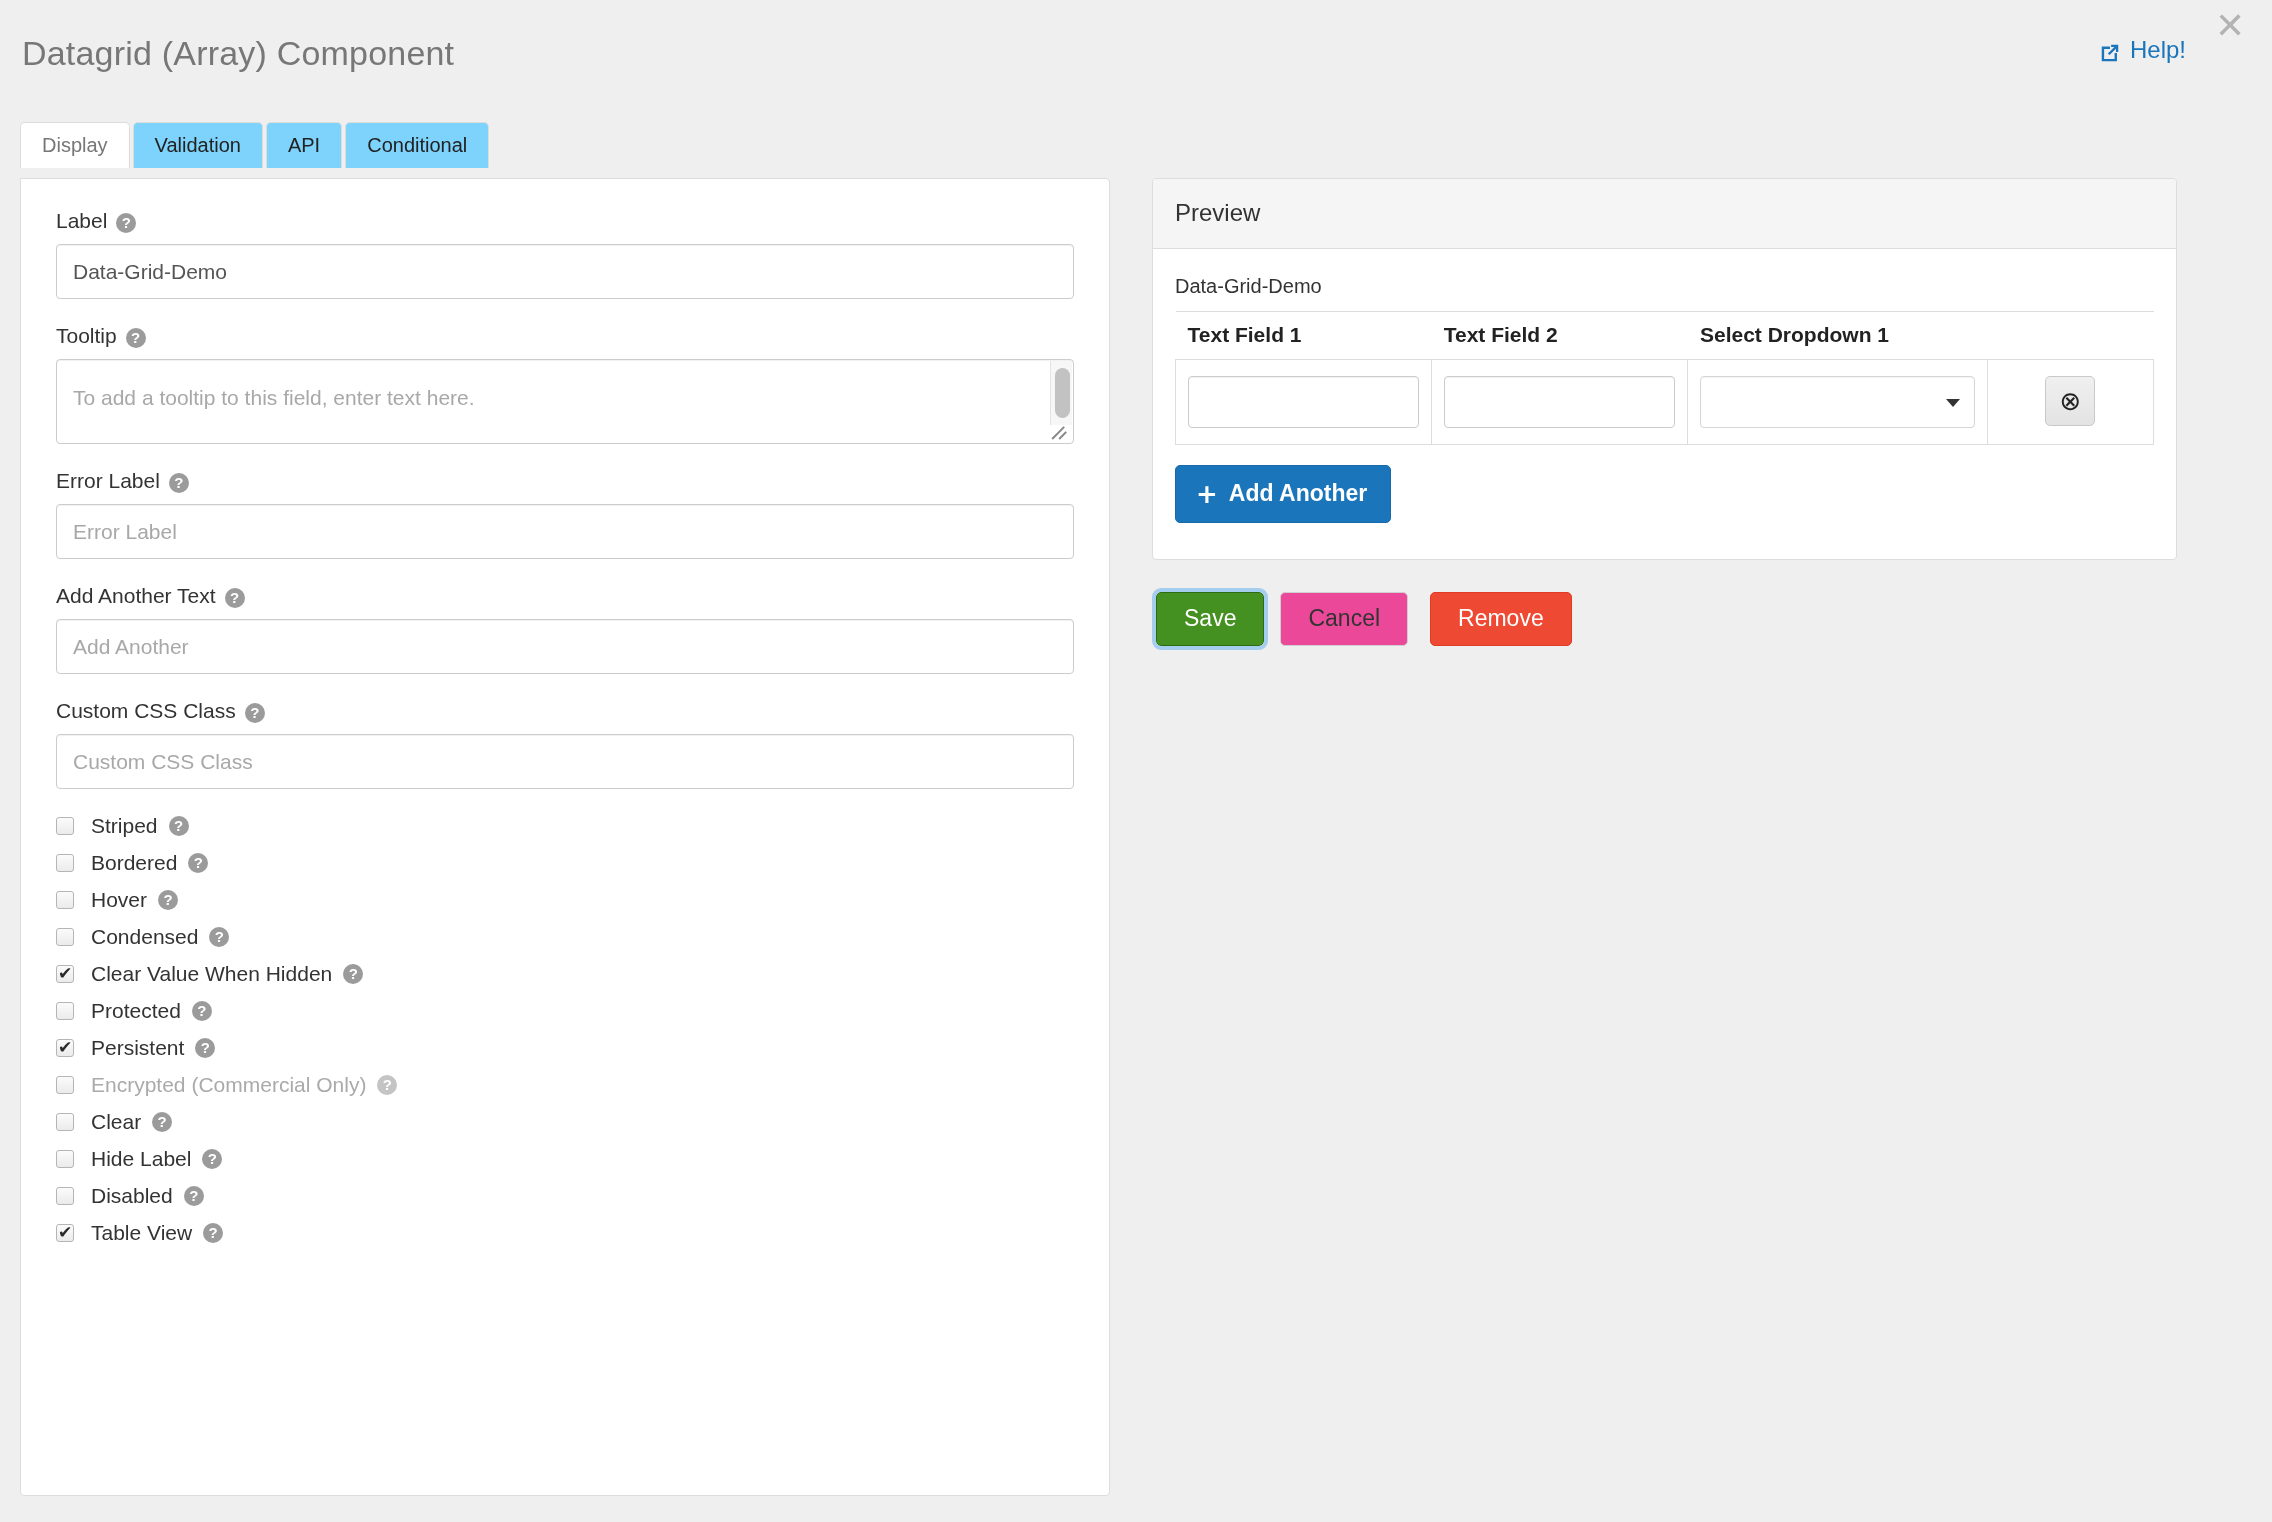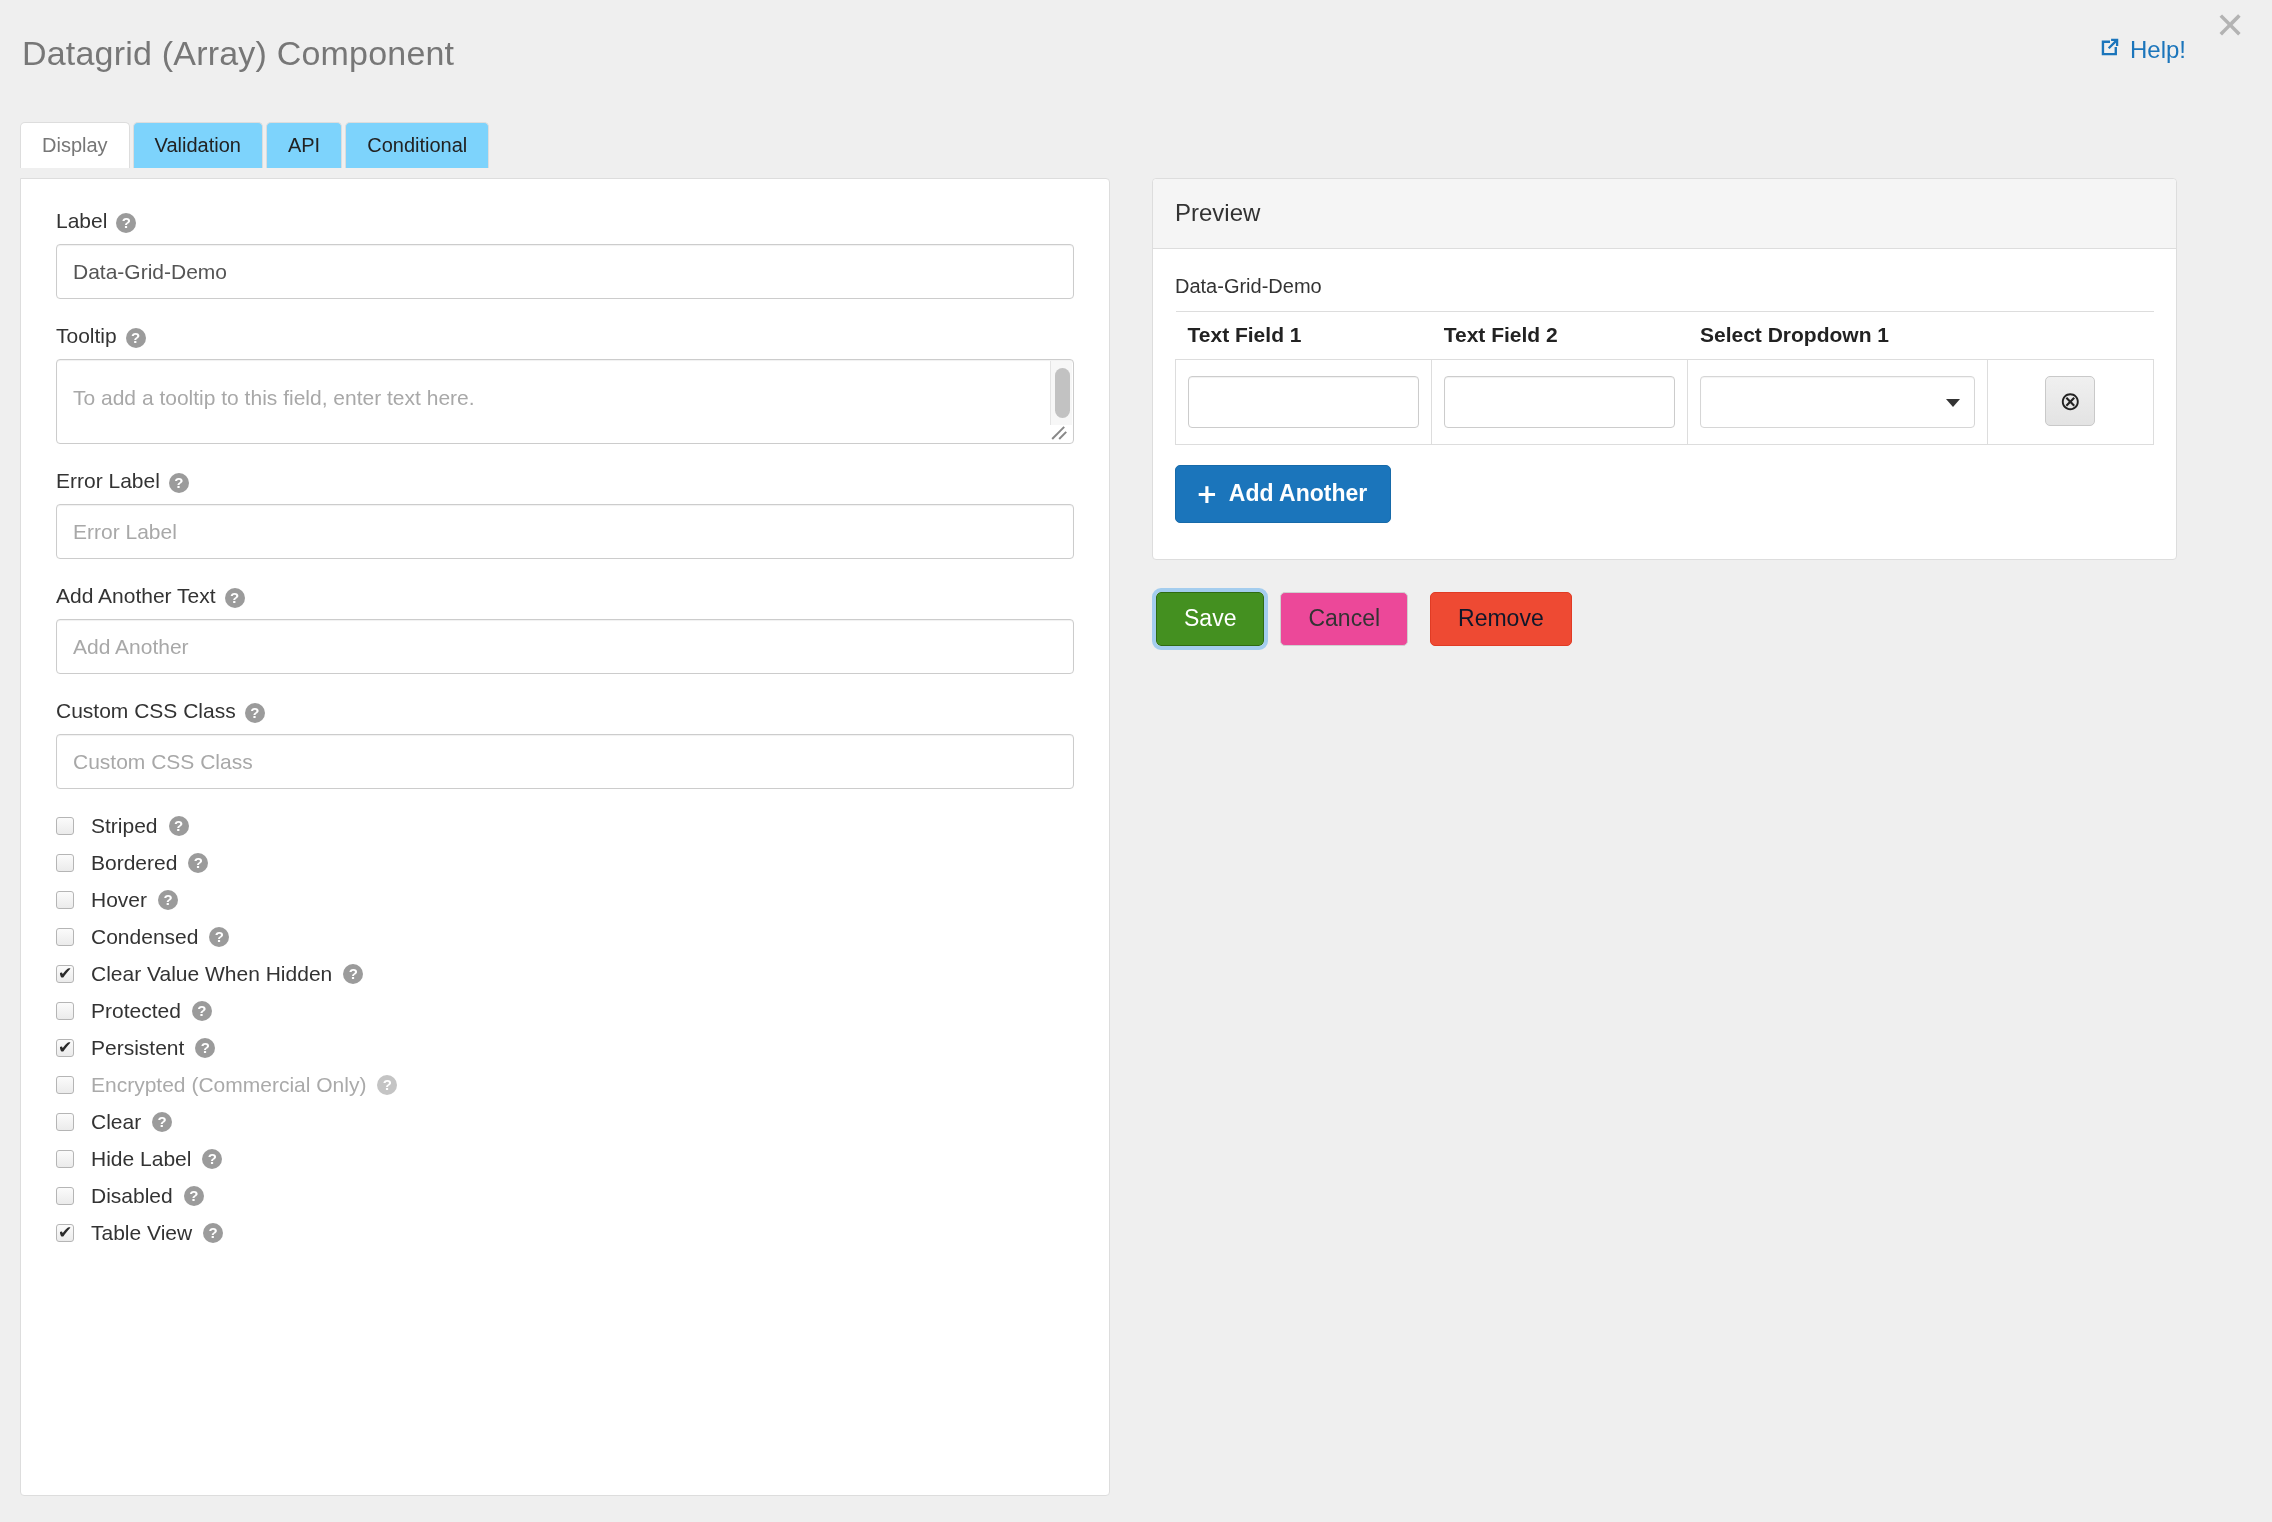--- a/index.html
+++ b/index.html
@@ -24,21 +24,21 @@
     font-weight: normal;
     color: #777;
     letter-spacing: .2px;
   }
   .help-link {
     position: absolute;
     right: 86px; top: 36px;
     font-size: 24px;
     color: #1b75bb;
     text-decoration: none;
-    display: flex; align-items: flex-start; gap: 9px;
+    display: flex; align-items: flex-end; gap: 9px;
     cursor: pointer;
   }
   .help-link .ext-ico { display:block; width:22px; height:22px; }
   .close-btn {
     position: absolute;
     right: 22px; top: 6px;
     width: 40px; height: 40px;
     color: #b3b3b3;
     font-size: 36px;
     line-height: 38px;
@@ -357,21 +357,21 @@
     margin-left: 4px;
   }
   .btn-cancel {
     background: #ec4899;
     border: 1px solid #cfcfcf;
     color: #333;
   }
   .btn-remove {
     background: #ee4a33;
     border: 1px solid #e03b24;
-    color: #0f172a;
+    color: #ffffff;
     margin-left: 6px;
   }
 </style>
 </head>
 <body>
 
 <div class="modal-header">
   <div class="modal-title">Datagrid (Array) Component</div>
 
   <a class="help-link" href="#">

